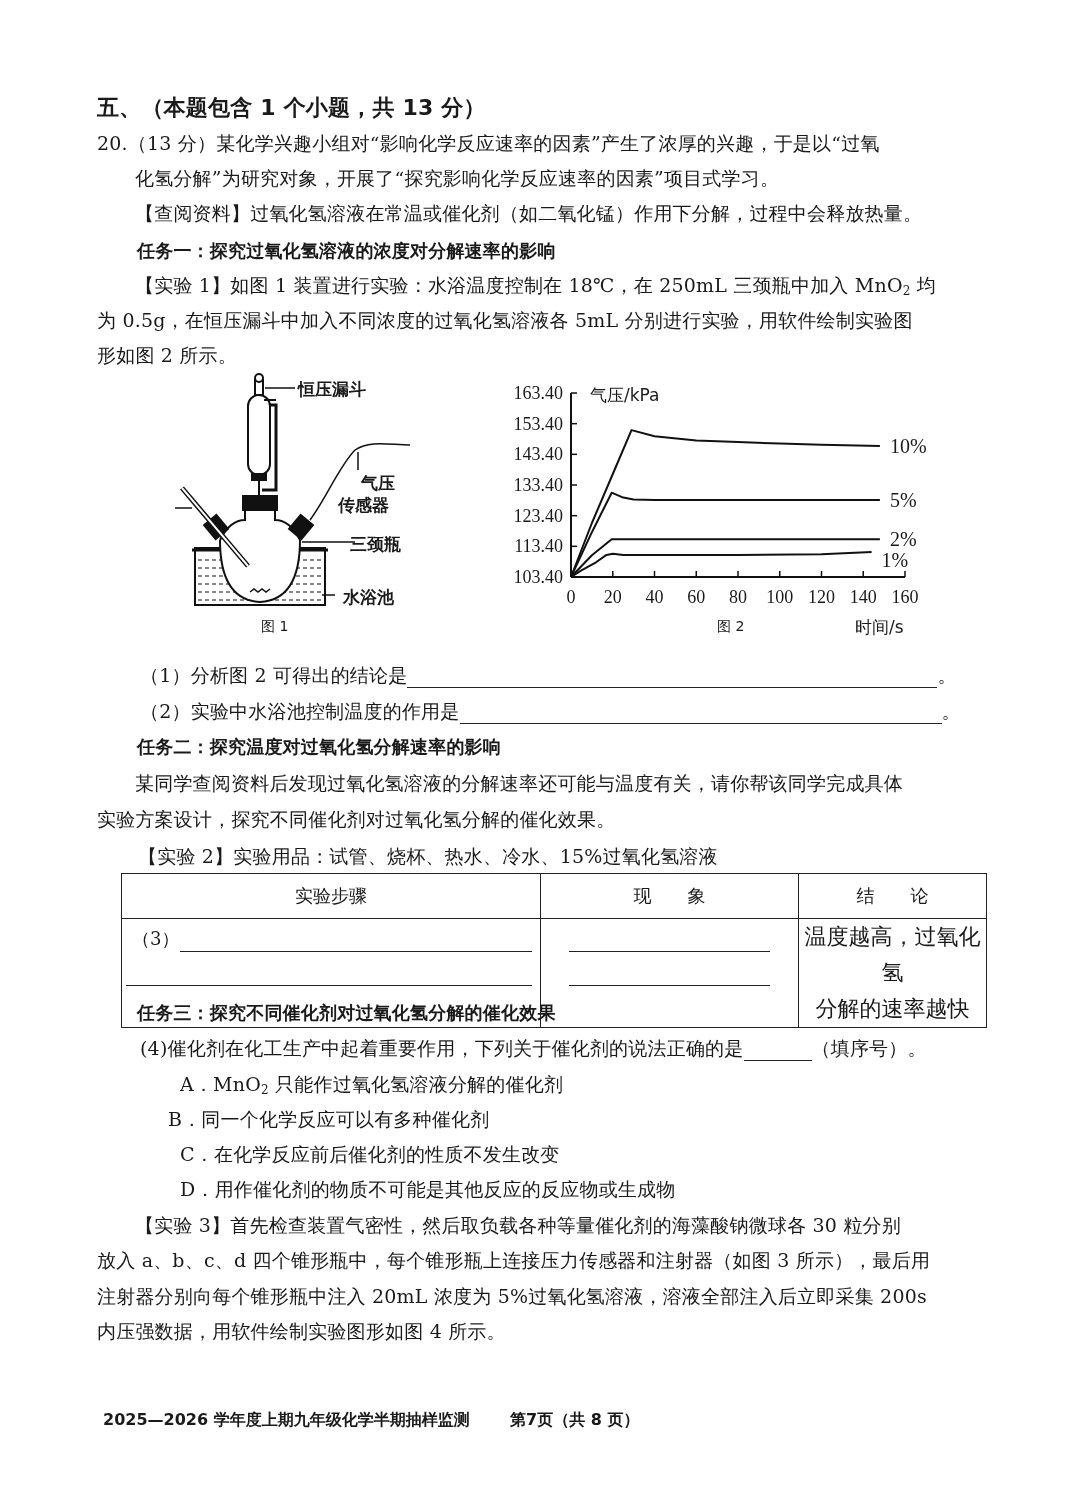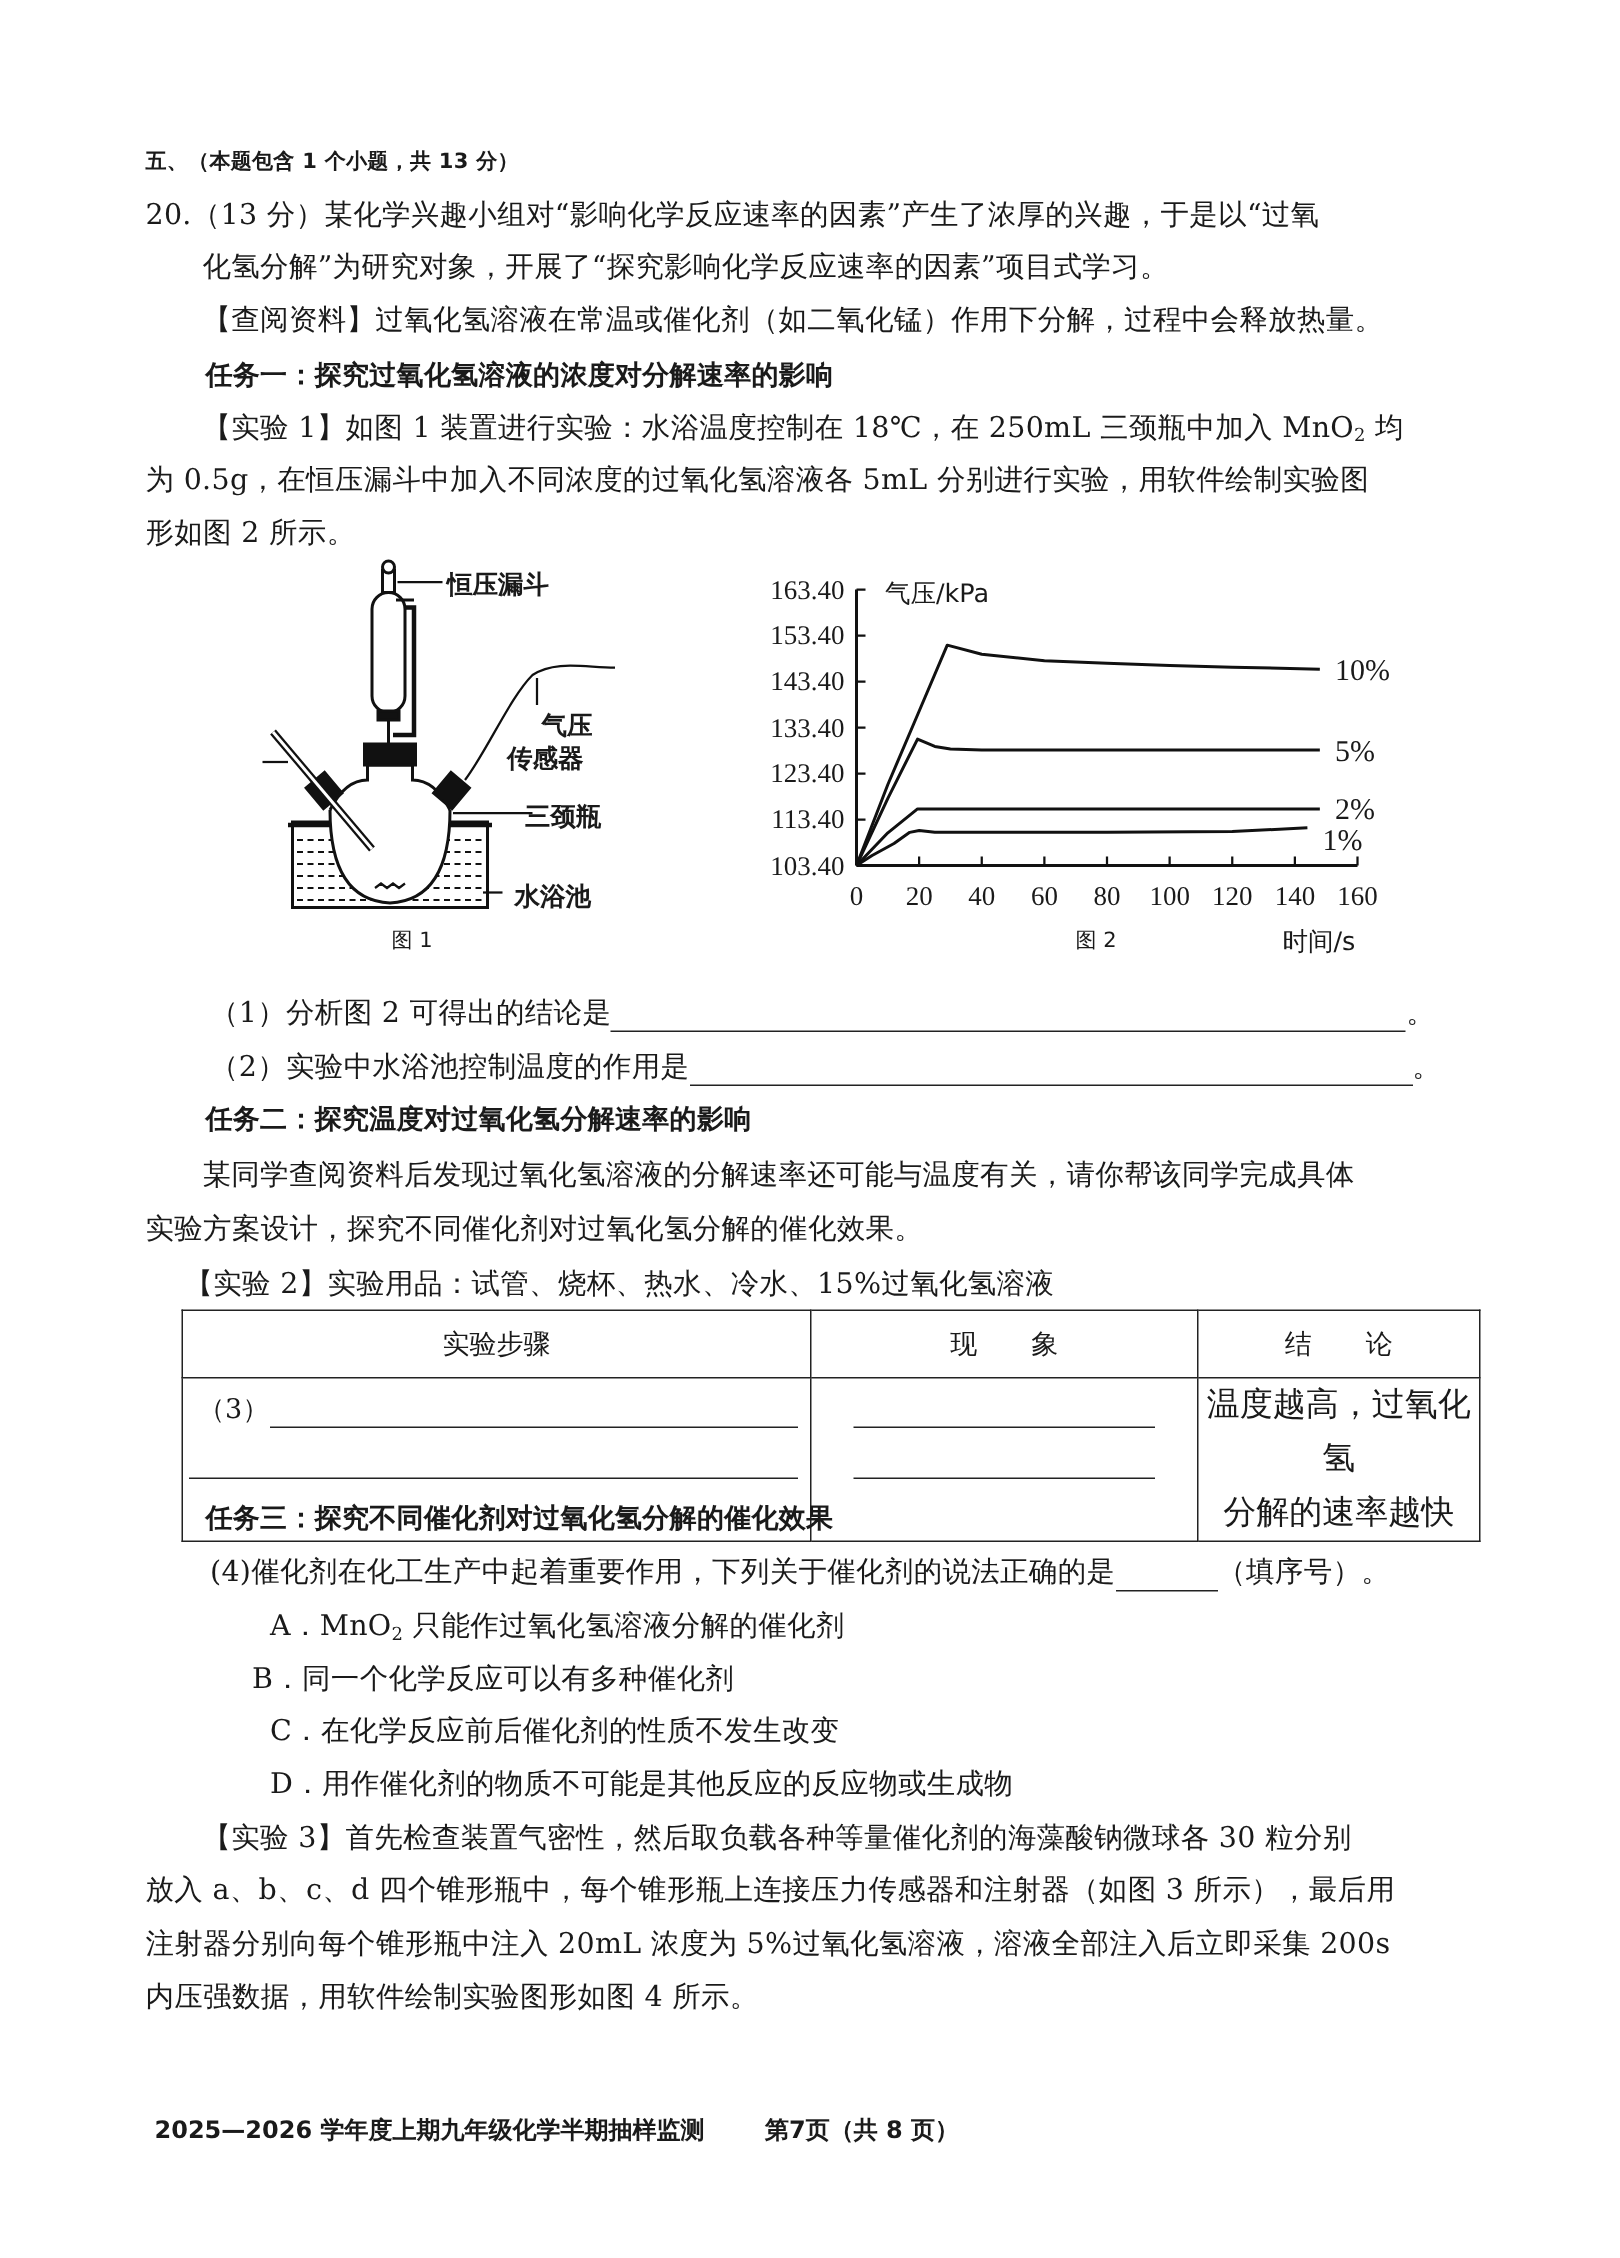--- a/index.html
+++ b/index.html
@@ -15,21 +15,21 @@
   table.exp td { border:1.5px solid #222; padding:0; }
   table.exp td.hd { height:44px; text-align:center; }
   .cellline { border-bottom:1.5px solid #222; position:absolute; }
   .footer { position:absolute; top:1410px; font-size:16px; font-weight:bold; font-family:"DejaVu Sans","Liberation Sans",sans-serif; }
   .tick-label { font-family:"Liberation Serif","DejaVu Serif",serif; font-size:18px; fill:#1a1a1a; }
   .series-label { font-family:"Liberation Serif","DejaVu Serif",serif; font-size:20px; fill:#1a1a1a; }
 </style>
 </head>
 <body>
 
-<div class="line bold" style="left:97px;top:95px;font-size:14px;">五、（本题包含 1 个小题，共 13 分）</div>
+<div class="line bold" style="left:97px;top:95px;font-size:22px;">五、（本题包含 1 个小题，共 13 分）</div>
 
 <div class="line" style="left:97px;top:130px;"><span>20.</span><span>（13 分）某化学兴趣小组对“影响化学反应速率的因素”产生了浓厚的兴趣，于是以“过氧</span></div>
 <div class="line" style="left:135px;top:165px;">化氢分解”为研究对象，开展了“探究影响化学反应速率的因素”项目式学习。</div>
 <div class="line" style="left:135px;top:200px;">【查阅资料】过氧化氢溶液在常温或催化剂（如二氧化锰）作用下分解，过程中会释放热量。</div>
 
 <div class="line bold" style="left:137px;top:238px;">任务一：探究过氧化氢溶液的浓度对分解速率的影响</div>
 <div class="line" style="left:135px;top:272px;"><span>【实验 1】如图 1 装置进行实验：水浴温度控制在 18℃，在 250mL 三颈瓶中加入 MnO</span><sub>2</sub><span> 均</span></div>
 <div class="line" style="left:97px;top:307px;">为 0.5g，在恒压漏斗中加入不同浓度的过氧化氢溶液各 5mL 分别进行实验，用软件绘制实验图</div>
 <div class="line" style="left:97px;top:342px;">形如图 2 所示。</div>
 
@@ -139,21 +139,21 @@
   <text id="xlabel" class="tick-label" x="355" y="258" style="font-family:'DejaVu Sans','Liberation Sans',sans-serif;font-size:17px;">时间/s</text>
 </svg>
 <div class="fig-label" style="left:717px;top:618px;">图 2</div>
 
 <div class="line" style="left:140px;top:662px;"><span>（1）分析图 2 可得出的结论是</span><span class="blank" style="width:530px;"></span><span>。</span></div>
 <div class="line" style="left:140px;top:698px;"><span>（2）实验中水浴池控制温度的作用是</span><span class="blank" style="width:482px;"></span><span>。</span></div>
 
 <div class="line bold" style="left:137px;top:734px;">任务二：探究温度对过氧化氢分解速率的影响</div>
 <div class="line" style="left:135px;top:770px;">某同学查阅资料后发现过氧化氢溶液的分解速率还可能与温度有关，请你帮该同学完成具体</div>
 <div class="line" style="left:97px;top:806px;">实验方案设计，探究不同催化剂对过氧化氢分解的催化效果。</div>
-<div class="line" style="left:123px;top:843px;">【实验 2】实验用品：试管、烧杯、热水、冷水、15%过氧化氢溶液</div>
+<div class="line" style="left:138px;top:843px;">【实验 2】实验用品：试管、烧杯、热水、冷水、15%过氧化氢溶液</div>
 
 <table class="exp">
   <tbody>
       <tr>
     <td class="hd" style="width:418px;">实验步骤</td>
     <td class="hd" style="width:257px;">现　　象</td>
     <td class="hd">结　　论</td>
   </tr>
   <tr>
     <td style="height:76px;position:relative;">

